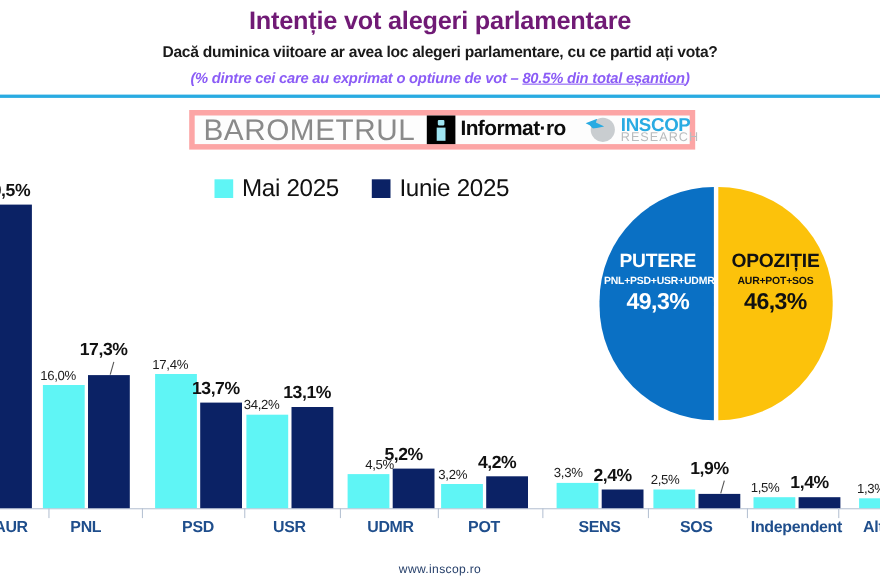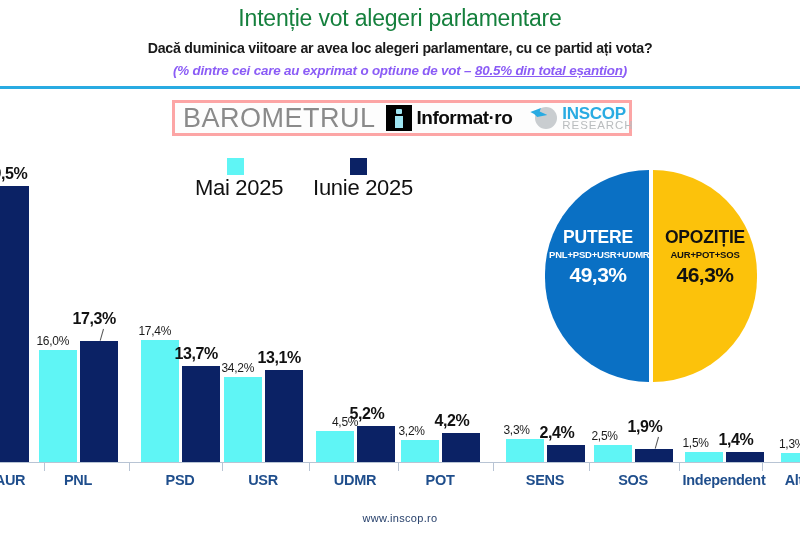--- a/index.html
+++ b/index.html
@@ -7,41 +7,41 @@
     width: 800px; height: 534px;
     background: #ffffff;
     font-family: "Liberation Sans", sans-serif;
     overflow: hidden;
   }
   #page { position: relative; width: 800px; height: 534px; background: #fff; }
 
   
   .header { position: absolute; left: 0; top: 0; width: 800px; height: 88px; text-align: center; }
   .title {
-    color: #15803d; font-size: 23px; font-weight: normal;
+    color: #701a75; font-size: 23px; font-weight: bold;
     letter-spacing: -0.2px; line-height: 1; padding-top: 7px;
   }
   .subtitle {
     color: #1a1a1a; font-size: 14.2px; font-weight: bold;
     line-height: 1; padding-top: 11px; letter-spacing: -0.25px;
   }
   .subnote {
     color: #8b5cf6; font-size: 13.4px; font-style: italic; font-weight: bold;
     line-height: 1; padding-top: 9px; letter-spacing: -0.2px;
   }
   .subnote u { text-decoration: underline; }
   .rule {
     position: absolute; left: 0; top: 86px; width: 800px; height: 3px;
     background: #29ABE2;
   }
 
   
   .logobar {
     position: absolute; left: 172px; top: 100px; width: 460px; height: 36px;
-    border: 3px solid #fca5a5; background: #fdfdfd;
+    border: 5px solid #fca5a5; background: #fdfdfd;
     display: flex; align-items: center; padding: 0 8px;
   }
   .brand-barometrul {
     font-size: 27px; color: #8a8a8a; letter-spacing: 0.5px;
     font-weight: 300; font-family: "Liberation Sans", sans-serif;
   }
   .informat-wrap { display: flex; align-items: center; margin-left: 10px; }
   .informat-mark {
     width: 26px; height: 26px; background: #000; position: relative;
     display: inline-block; margin-right: 5px;
@@ -64,21 +64,21 @@
   .inscop-swoosh .arrow {
     position: absolute; left: 0px; top: 4px; width: 17px; height: 9px;
     background: #29ABE2; clip-path: polygon(0 45%, 62% 0, 55% 38%, 100% 78%, 40% 100%, 22% 66%);
   }
   .inscop-text { line-height: 1; }
   .inscop-text .t1 { font-size: 17px; font-weight: bold; color: #29ABE2; letter-spacing: -0.3px; display: block; }
   .inscop-text .t2 { font-size: 11.5px; color: #b9bcbe; letter-spacing: 0.9px; display: block; margin-top: -2px; }
 
   
   .legend { position: absolute; left: 195px; top: 158px; display: flex; align-items: center; }
-  .legend .item { display: flex; align-items: center; margin-right: 30px; flex-direction: column; }
+  .legend .item { display: flex; align-items: center; margin-right: 30px; }
   .legend .swatch { width: 17px; height: 17px; margin-right: 8px; }
   .legend .sw-may { background: #5FF5F5; }
   .legend .sw-jun { background: #0B2265; }
   .legend .lab { font-size: 22px; color: #111; letter-spacing: -0.3px; }
 
   
   .pie { position: absolute; left: 545px; top: 170px; width: 212px; height: 212px; }
   .pie .half {
     position: absolute; top: 0; width: 104px; height: 212px;
   }

